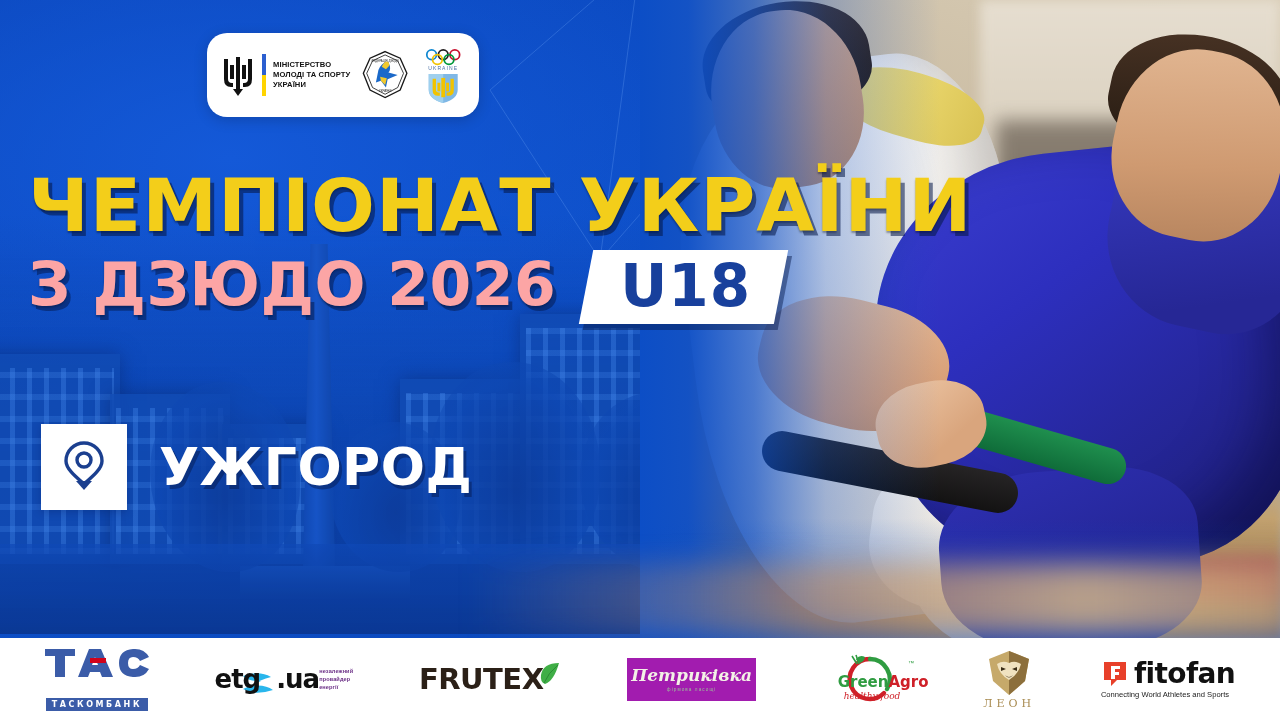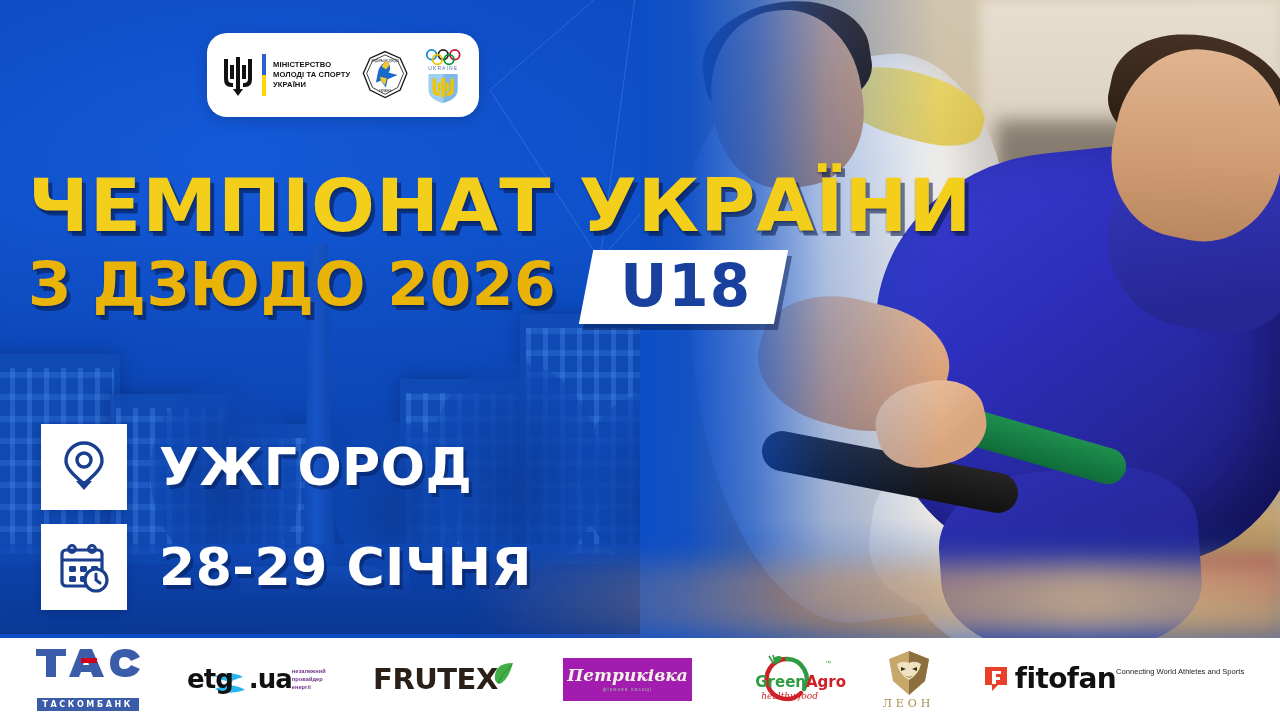--- a/index.html
+++ b/index.html
@@ -226,21 +226,21 @@
     color:#F3CE1A;
     text-shadow:4px 5px 0 rgba(4,22,70,.55), 0 2px 2px rgba(0,0,0,.35);
     transform:scaleX(1.03);
     transform-origin:left center;
     white-space:nowrap;
   }
   .subline { display:flex; align-items:flex-start; gap:30px; margin-top:12px; }
   .title-sub {
     font-family:"DejaVu Sans", sans-serif;
     font-weight:700; font-size:60px; line-height:1;
-    letter-spacing:.5px; color:#eab308;
+    letter-spacing:.5px; color:#fca5a5;
     text-shadow:4px 5px 0 rgba(4,22,70,.5), 0 2px 2px rgba(0,0,0,.3);
     white-space:nowrap;
   }
   .u18-badge {
     position:relative;
     background:#ffffff;
     padding:6px 30px 8px 34px;
     transform:skewX(-11deg);
     margin-top:-4px;
     box-shadow:5px 6px 0 rgba(4,22,70,.45);
@@ -312,21 +312,21 @@
   .mz { display:flex; flex-direction:column; align-items:center; }
   .mz-tag { font-family:"Liberation Sans", sans-serif; font-size:4.8px; font-weight:700;
     color:#1f7a4d; letter-spacing:.5px; }
   .mz-word { font-family:"Liberation Sans", sans-serif; font-size:16px; font-weight:400;
     color:#1f7a4d; letter-spacing:.6px; line-height:1.05; }
   
   .leon { display:flex; flex-direction:column; align-items:center; }
   .leon-word { font-family:"DejaVu Serif", serif; font-size:11px; letter-spacing:4px;
     color:#a98c52; line-height:1; margin-top:2px; }
   
-  .ff { display:flex; flex-direction:row; align-items:flex-start; }
+  .ff { display:flex; flex-direction:column; align-items:flex-start; }
   .ff-top { display:flex; align-items:center; gap:5px; }
   .ff-word { font-family:"DejaVu Sans", sans-serif; font-size:28px; font-weight:700;
     color:#111; letter-spacing:-.6px; line-height:1; }
   .ff-tag { font-family:"Liberation Sans", sans-serif; font-size:7.6px; color:#222; margin-top:2px; }
 </style>
 </head>
 <body>
 
 <div class="poster">
 
@@ -465,38 +465,20 @@
       <div class="info-icon">
         <svg width="52" height="54" viewBox="0 0 52 54">
           <path d="M26 3 C16 3 8 11 8 21 c0 8 10 16 18 23 c8 -7 18 -15 18 -23 C44 11 36 3 26 3 Z" fill="none" stroke="#1b3f8f" stroke-width="3.4" stroke-linejoin="round"></path>
           <circle cx="26" cy="20" r="7" fill="none" stroke="#1b3f8f" stroke-width="3.4"></circle>
           <path d="M26 50 l-8 -9 h16 Z" fill="#1b3f8f"></path>
         </svg>
       </div>
       <div class="info-text">УЖГОРОД</div>
     </div>
 
-    <div class="info-row">
-      <div class="info-icon">
-        <svg width="54" height="54" viewBox="0 0 54 54">
-          <rect x="5" y="10" width="40" height="36" rx="4" fill="none" stroke="#1b3f8f" stroke-width="3.2"></rect>
-          <line x1="5" y1="20" x2="45" y2="20" stroke="#1b3f8f" stroke-width="3.2"></line>
-          <circle cx="15" cy="9" r="3.4" fill="none" stroke="#1b3f8f" stroke-width="3"></circle>
-          <circle cx="35" cy="9" r="3.4" fill="none" stroke="#1b3f8f" stroke-width="3"></circle>
-          <rect x="12" y="26" width="7" height="6" rx="1.4" fill="#1b3f8f"></rect>
-          <rect x="23" y="26" width="7" height="6" rx="1.4" fill="#1b3f8f"></rect>
-          <rect x="34" y="26" width="7" height="6" rx="1.4" fill="#1b3f8f"></rect>
-          <rect x="12" y="36" width="7" height="6" rx="1.4" fill="#1b3f8f"></rect>
-          <rect x="23" y="36" width="7" height="6" rx="1.4" fill="#1b3f8f"></rect>
-          <circle cx="39" cy="40" r="11" fill="#fff" stroke="#1b3f8f" stroke-width="3.2"></circle>
-          <path d="M39 34 v6 l4 3" fill="none" stroke="#1b3f8f" stroke-width="3" stroke-linecap="round"></path>
-        </svg>
-      </div>
-      <div class="info-text">28-29 СІЧНЯ</div>
-    </div>
   </div>
 
   <div class="sponsors">
 
     <div class="sp">
       <div class="tas">
         <div class="tas-mark">
           <svg width="104" height="30" viewBox="0 0 104 30">
             <g fill="#3b5ca8">
               <path d="M0 1 h30 v7 H20 V29 H10 V8 H0 Z"></path>

